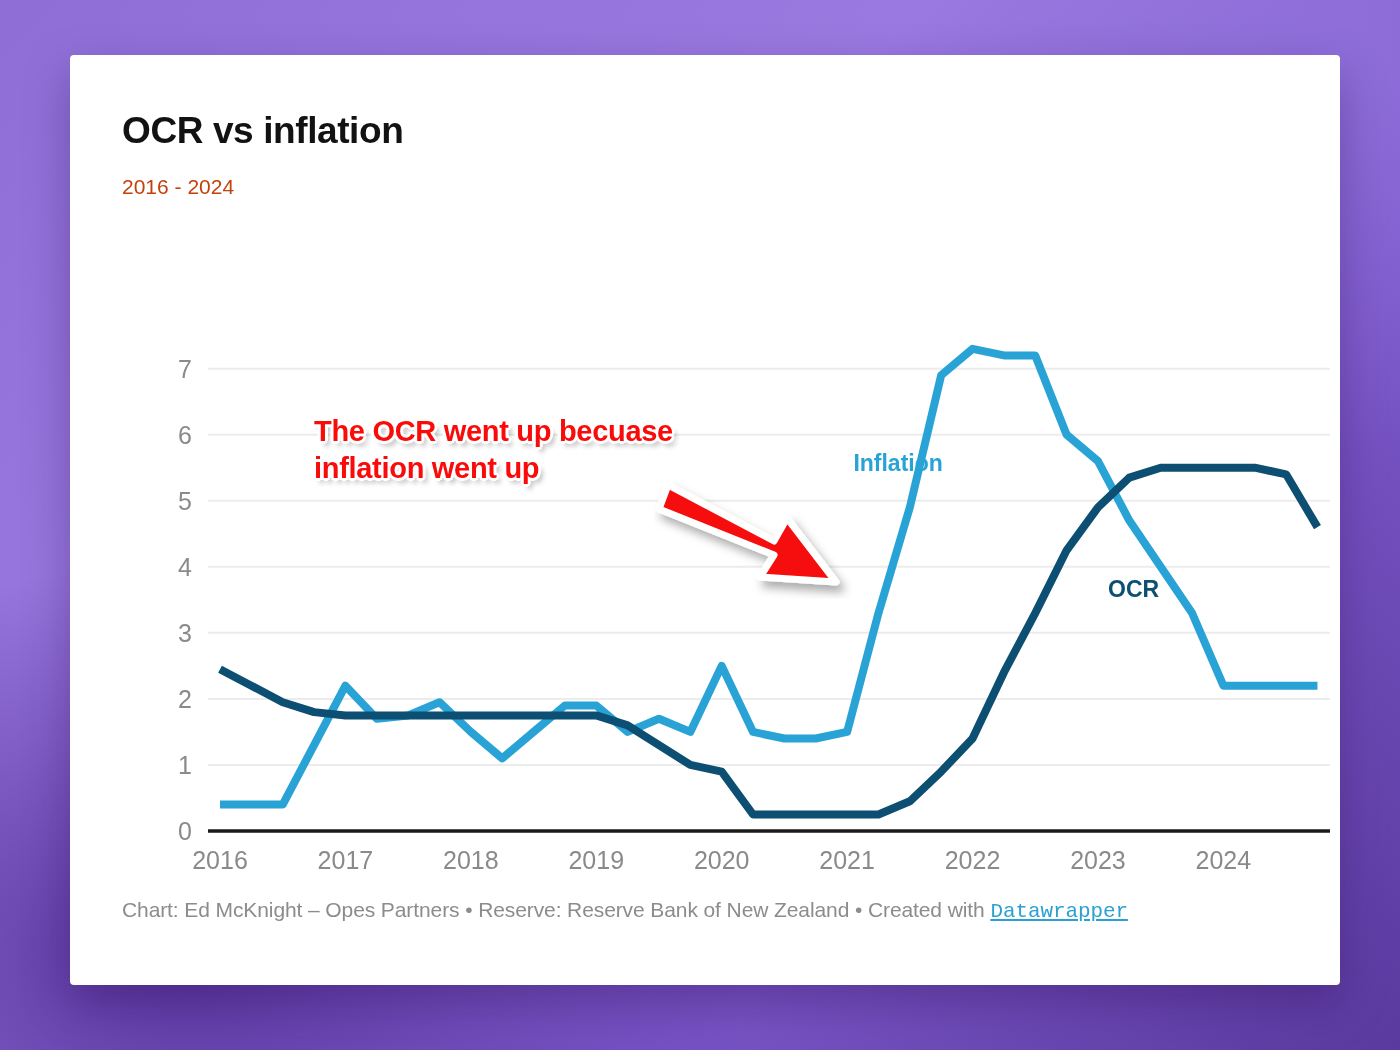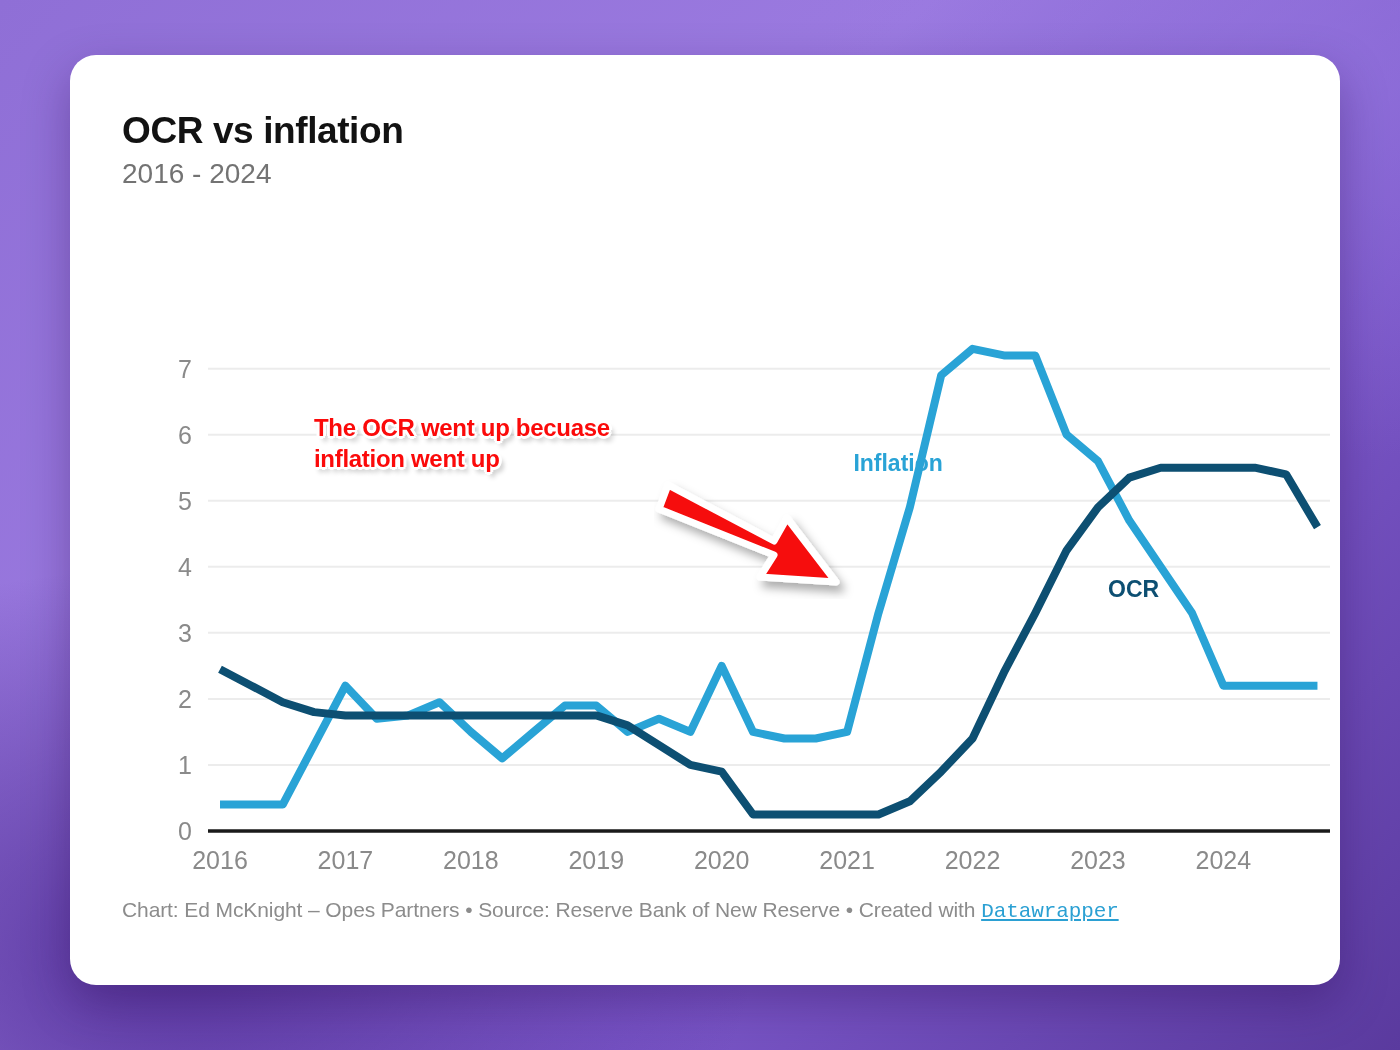--- a/index.html
+++ b/index.html
@@ -14,32 +14,32 @@
     position: absolute; inset: 0;
     background: radial-gradient(ellipse 70% 60% at 12% 90%, rgba(70,35,140,.75) 0%, rgba(70,35,140,0) 60%),
                 radial-gradient(ellipse 60% 55% at 95% 8%, rgba(150,120,225,.55) 0%, rgba(150,120,225,0) 65%);
     pointer-events: none;
   }
   #card {
     position: absolute;
     left: 70px; top: 55px;
     width: 1270px; height: 930px;
     background: #ffffff;
-    border-radius: 26px;
+    border-radius: 4px;
     box-shadow: 0 18px 46px rgba(40,10,80,.34);
     overflow: hidden;
   }
   #chart-header { padding: 56px 0 0 52px; }
   #chart-title {
     font-size: 37px; font-weight: 700; color: #121212;
     letter-spacing: -0.4px; line-height: 1.1;
   }
   #chart-subtitle {
-    margin-top: 6px;
-    font-size: 28px; color: #737373; font-weight: 400;
+    margin-top: 23px;
+    font-size: 21px; color: #c2410c; font-weight: 400;
   }
   #plot-wrap {
     position: absolute;
     left: 0; top: 196px;
     width: 1270px; height: 660px;
   }
   #plot-svg { display: block; }
   .grid-line { stroke: #ececec; stroke-width: 2; }
   .axis-baseline { stroke: #1a1a1a; stroke-width: 3.5; }
   .ytick {
@@ -54,21 +54,21 @@
   }
   .series-line { fill: none; stroke-width: 8; stroke-linejoin: round; stroke-linecap: butt; }
   .series-label {
     font-size: 23px; font-weight: 700;
     font-family: "Liberation Sans", sans-serif;
   }
   #annotation-text {
     position: absolute;
     left: 244px; top: 358px;
     width: 360px;
-    font-size: 24px;
+    font-size: 29px;
     font-weight: 700;
     line-height: 1.28;
     color: #fb0a0a;
     letter-spacing: -0.3px;
     text-shadow:
       -2px -2px 0 #fff,  2px -2px 0 #fff, -2px 2px 0 #fff,  2px 2px 0 #fff,
       -3px 0 0 #fff, 3px 0 0 #fff, 0 -3px 0 #fff, 0 3px 0 #fff,
       4px 5px 5px rgba(0,0,0,.30);
     pointer-events: none;
   }
@@ -150,16 +150,16 @@
       <filter id="arrow-shadow" x="-40%" y="-40%" width="190%" height="190%">
         <feDropShadow dx="5" dy="7" stdDeviation="5" flood-color="#000" flood-opacity="0.32"></feDropShadow>
       </filter>
     </defs>
     <g filter="url(#arrow-shadow)">
       <path id="arrow-shape" d="M14 16 L120 72 L133 49 L182 113 L106 108 L120 86 L5 40 Z" fill="#f60d0d" stroke="#ffffff" stroke-width="7" stroke-linejoin="round"></path>
     </g>
   </svg>
 
   <div id="chart-footer">
-    <span>Chart: Ed McKnight – Opes Partners • Source: Reserve Bank of New Reserve • Created with </span><a id="footer-link" href="#">Datawrapper</a>
+    <span>Chart: Ed McKnight – Opes Partners • Reserve: Reserve Bank of New Zealand • Created with </span><a id="footer-link" href="#">Datawrapper</a>
   </div>
 
 </div>
 
 </body></html>

